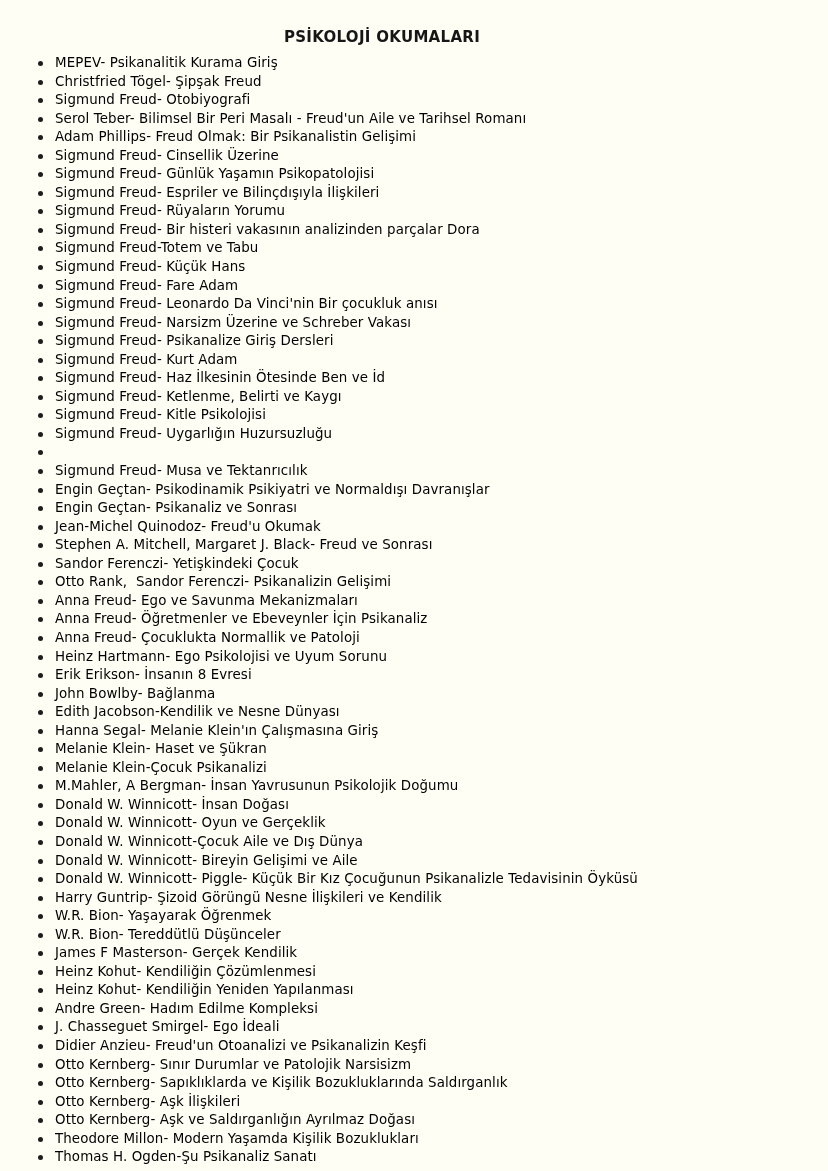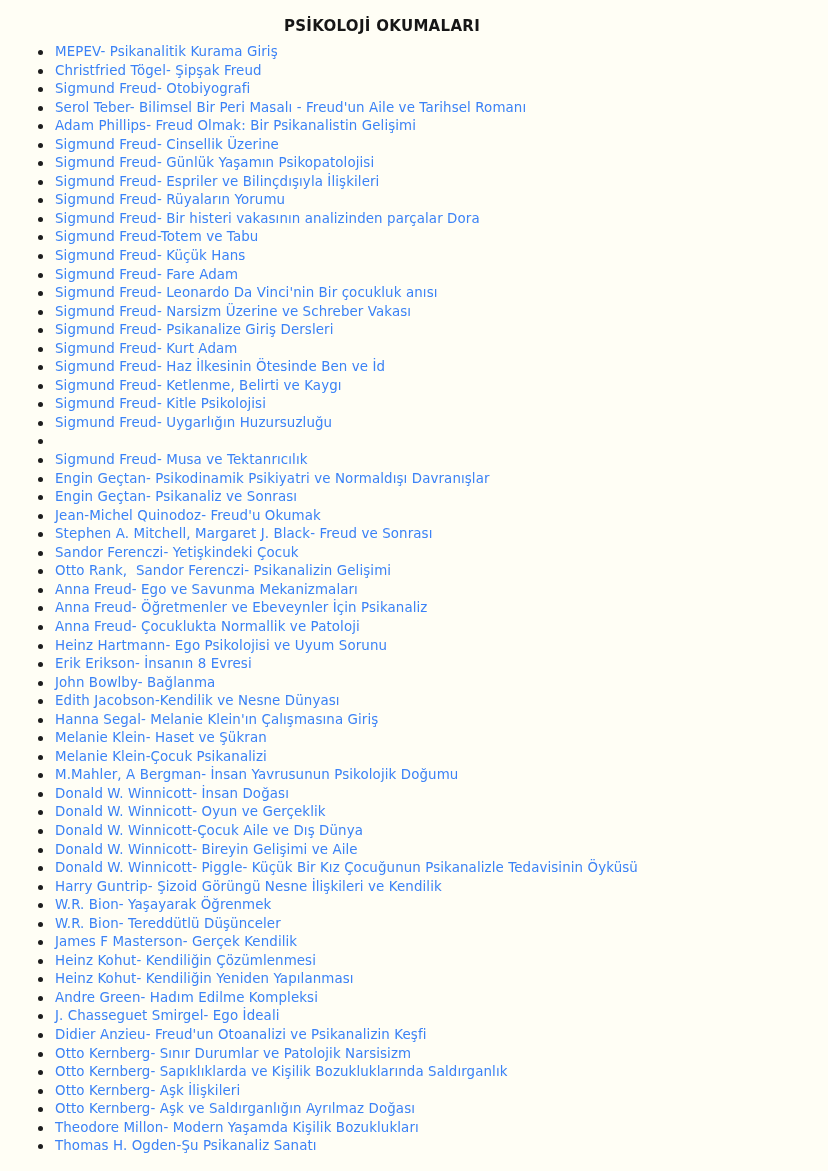--- a/index.html
+++ b/index.html
@@ -11,21 +11,21 @@
     height: 1171px;
     background: #FFFEF5;
     font-family: "DejaVu Sans", "Liberation Sans", sans-serif;
     color: #212121;
     overflow: hidden;
   }
   .page {
     width: 828px;
     height: 895px;
     box-sizing: border-box;
-    padding-top: 17px;
+    padding-top: 28px;
   }
   .doc-title {
     width: 764px;            
     text-align: center;
     font-size: 15px;
     font-weight: 700;
     letter-spacing: 0.3px;
     color: #161616;
     margin-bottom: 8px;
   }
@@ -44,21 +44,21 @@
     width: 5px;
     height: 5px;
     border-radius: 50%;
     background: #1d1d1d;
     margin-top: 7px;
     margin-right: 12px;
   }
   .item-text {
     font-size: 13.4px;
     line-height: 18.55px;
-    color: #3b82f6;
+    color: #000000;
     white-space: pre;        
     letter-spacing: 0.1px;
   }
 </style>
 </head>
 <body>
 
 <div class="page">
   <div class="doc-title">PSİKOLOJİ OKUMALARI</div>
 

